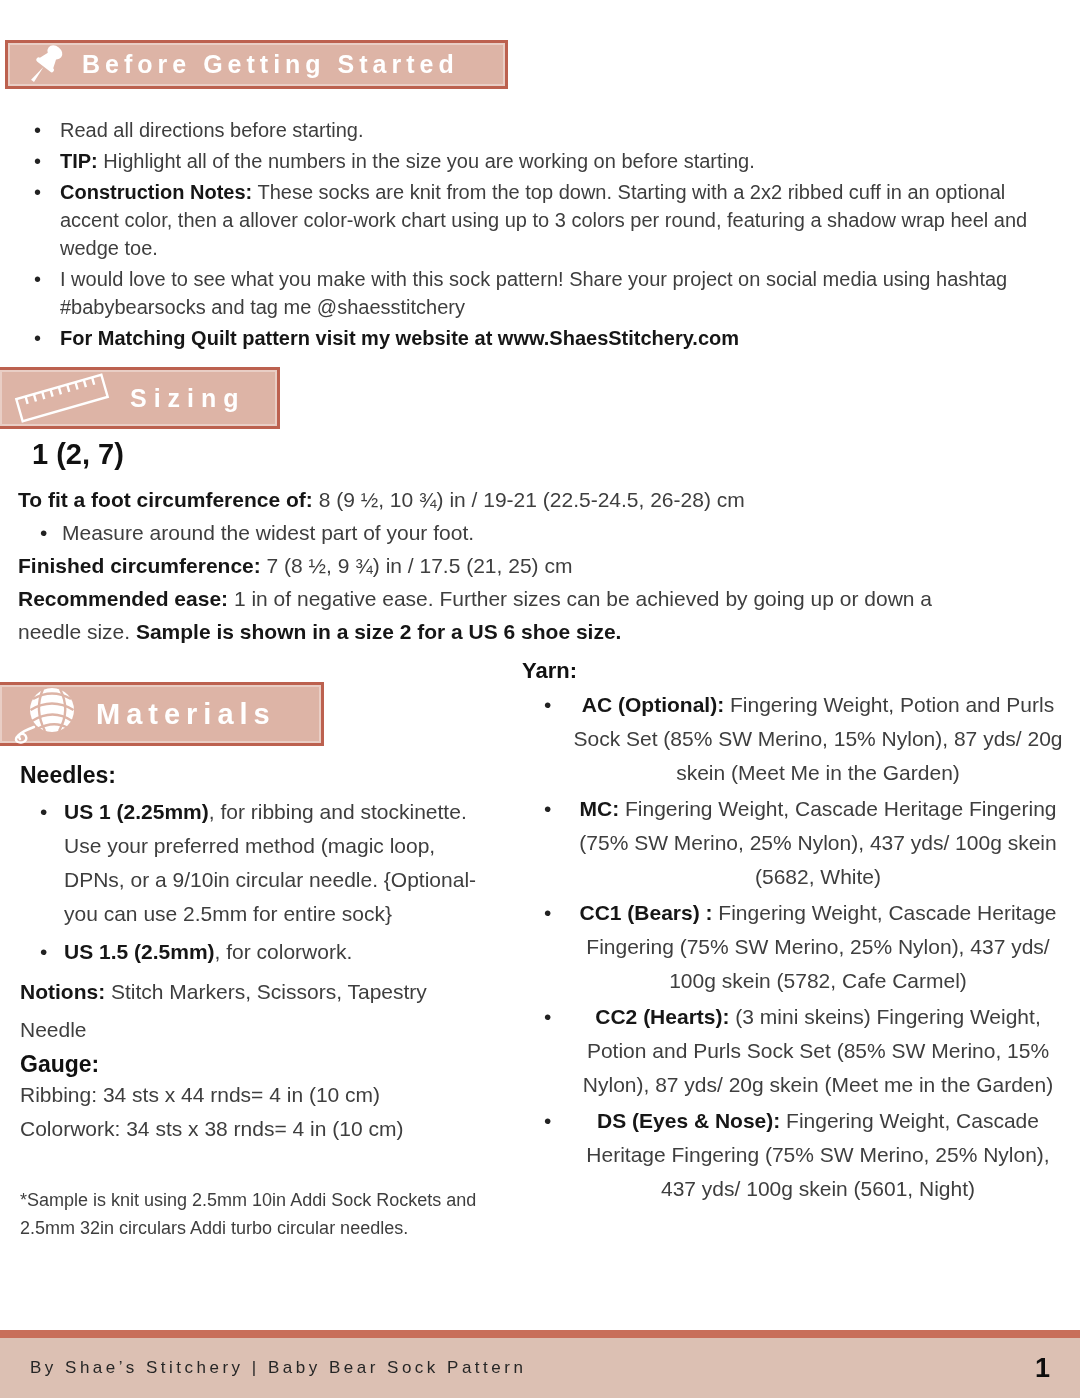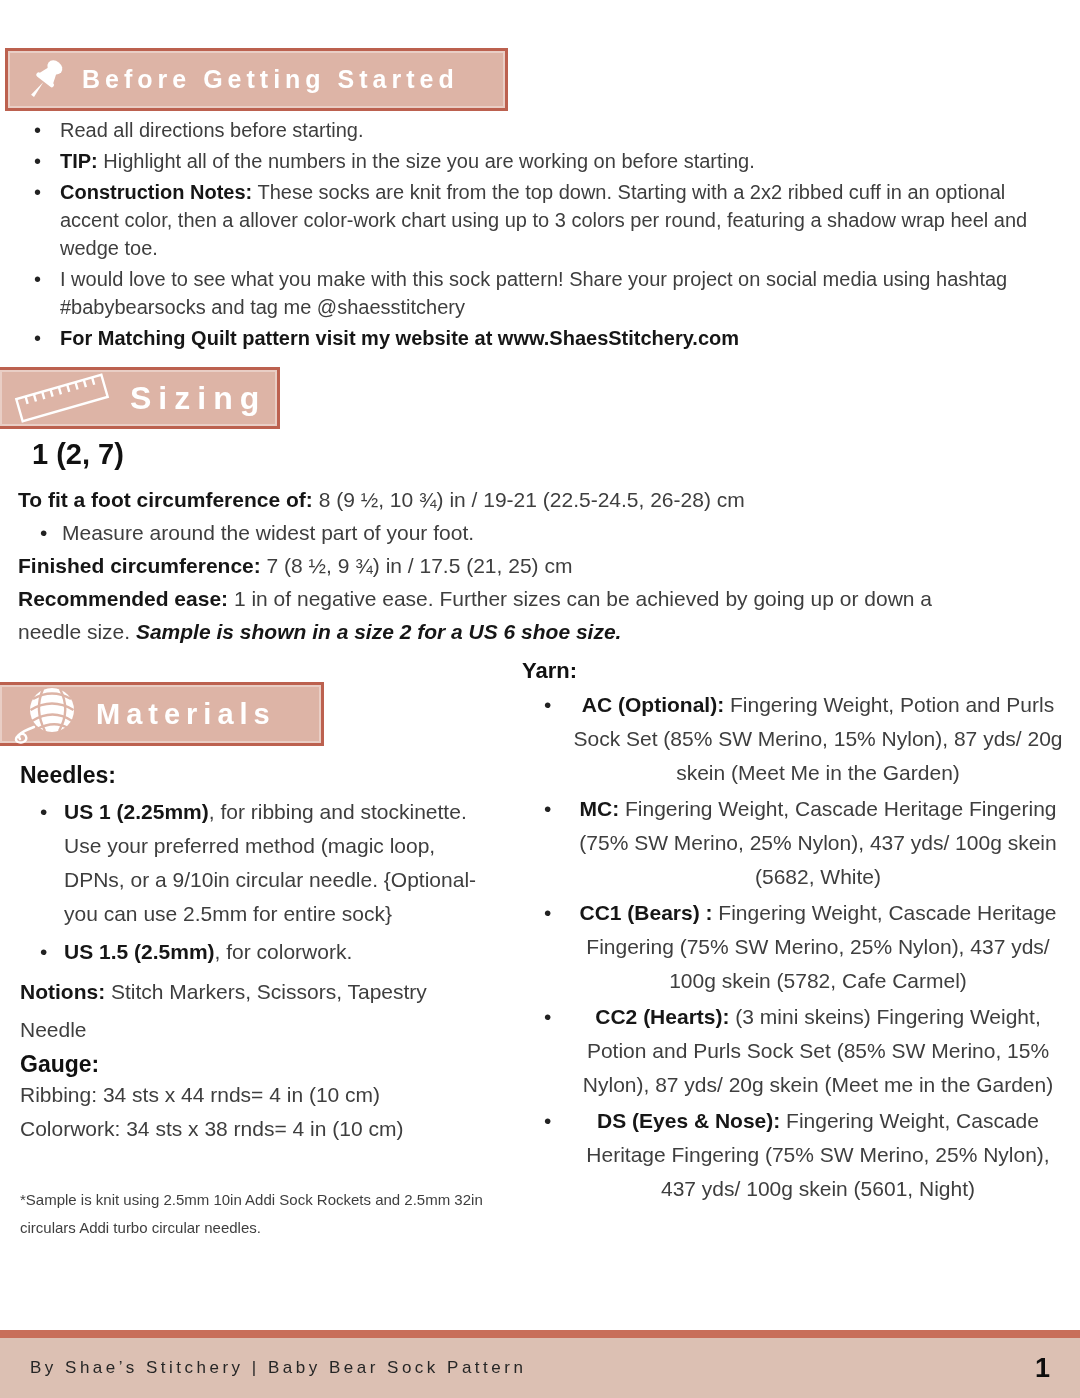--- a/index.html
+++ b/index.html
@@ -7,32 +7,32 @@
     position:relative;width:1080px;height:1398px;background:#ffffff;
     font-family:"Liberation Sans",sans-serif;color:#3e3e3e;overflow:hidden;
   }
   
   .banner{
     display:flex;align-items:center;box-sizing:border-box;
     background:#ddb4a6;border:3px solid #bc614f;
     box-shadow:inset 0 0 0 2px rgba(255,255,255,.35);
   }
   .banner-title{color:#ffffff;font-weight:700;white-space:nowrap;}
-  #banner-before{position:absolute;left:5px;top:48px;width:503px;height:63px;}
+  #banner-before{position:absolute;left:5px;top:40px;width:503px;height:49px;}
   #banner-before .banner-title{font-size:25px;letter-spacing:5px;margin-left:10px;}
   #banner-before svg{margin-left:10px;flex:none;}
   #banner-sizing{position:absolute;left:0;top:367px;width:280px;height:62px;border-left:none;}
-  #banner-sizing .banner-title{font-size:32px;letter-spacing:7px;margin-left:18px;}
+  #banner-sizing .banner-title{font-size:25px;letter-spacing:7px;margin-left:18px;}
   #banner-sizing svg{margin-left:12px;flex:none;}
   #banner-materials{position:relative;margin-top:26px;width:324px;height:64px;border-left:none;}
   #banner-materials .banner-title{font-size:29px;letter-spacing:6px;margin-left:14px;}
   #banner-materials svg{margin-left:10px;flex:none;}
   
   .bld{font-weight:700;color:#161616;}
-  .emph{font-weight:700;font-style:italic;color:#161616;}
+  .emph{font-weight:700;color:#161616;}
   p{margin:0;}
   
   #before-list{position:absolute;left:30px;top:116px;width:1000px;}
   .blist{list-style:none;margin:0;padding:0;font-size:20px;line-height:28px;}
   .blist li{position:relative;padding-left:30px;margin-bottom:3px;}
   .blist li::before{content:"\2022";position:absolute;left:4px;color:#222;}
   
   #sizing-block{position:absolute;left:18px;top:438px;width:920px;font-size:21px;line-height:33px;}
   .sizes-line{font-size:29px;font-weight:700;color:#111;margin:0 0 12px 14px;}
   .measure-li{position:relative;padding-left:44px;}
@@ -40,21 +40,21 @@
   
   #materials-row{position:absolute;left:0;top:656px;width:1080px;display:flex;}
   .col-left{width:512px;flex:none;}
   .needles-heading,.gauge-heading{font-size:23px;font-weight:700;color:#111;margin:16px 0 6px 20px;}
   .gauge-heading{margin:2px 0 0 20px;}
   .nlist{list-style:none;margin:0;padding:0 0 0 40px;font-size:21px;line-height:34px;width:456px;}
   .nlist li{position:relative;padding-left:24px;margin-bottom:4px;}
   .nlist li::before{content:"\2022";position:absolute;left:0;color:#222;}
   .notions{margin:4px 0 0 20px;width:468px;font-size:21px;line-height:38px;}
   .gauge-line{margin:0 0 0 20px;font-size:21px;line-height:34px;}
-  .sample-note{margin:40px 0 0 20px;font-size:15px;line-height:28px;width:506px;}
+  .sample-note{margin:40px 0 0 20px;font-size:18px;line-height:28px;width:506px;}
   .col-right{flex:1;box-sizing:border-box;padding:0 14px 0 10px;}
   .yarn-heading{font-size:22px;font-weight:700;color:#111;margin:2px 0 4px 0;}
   .ylist{list-style:none;margin:0;padding:0 0 0 22px;font-size:21px;line-height:34px;text-align:center;}
   .ylist li{position:relative;padding-left:26px;margin-bottom:2px;}
   .ylist li::before{content:"\2022";position:absolute;left:0;color:#222;}
   
   .footer{position:absolute;left:0;bottom:0;width:1080px;}
   .footer-line{height:8px;background:#c86e59;}
   .footer-band{
     height:60px;background:#dcc0b3;display:flex;align-items:center;

